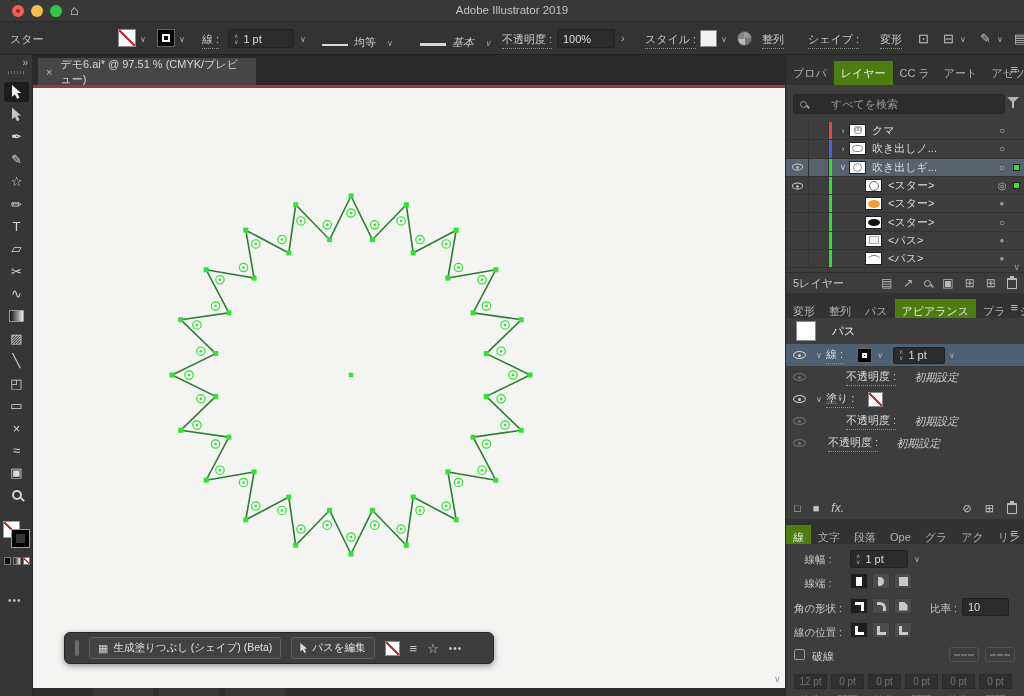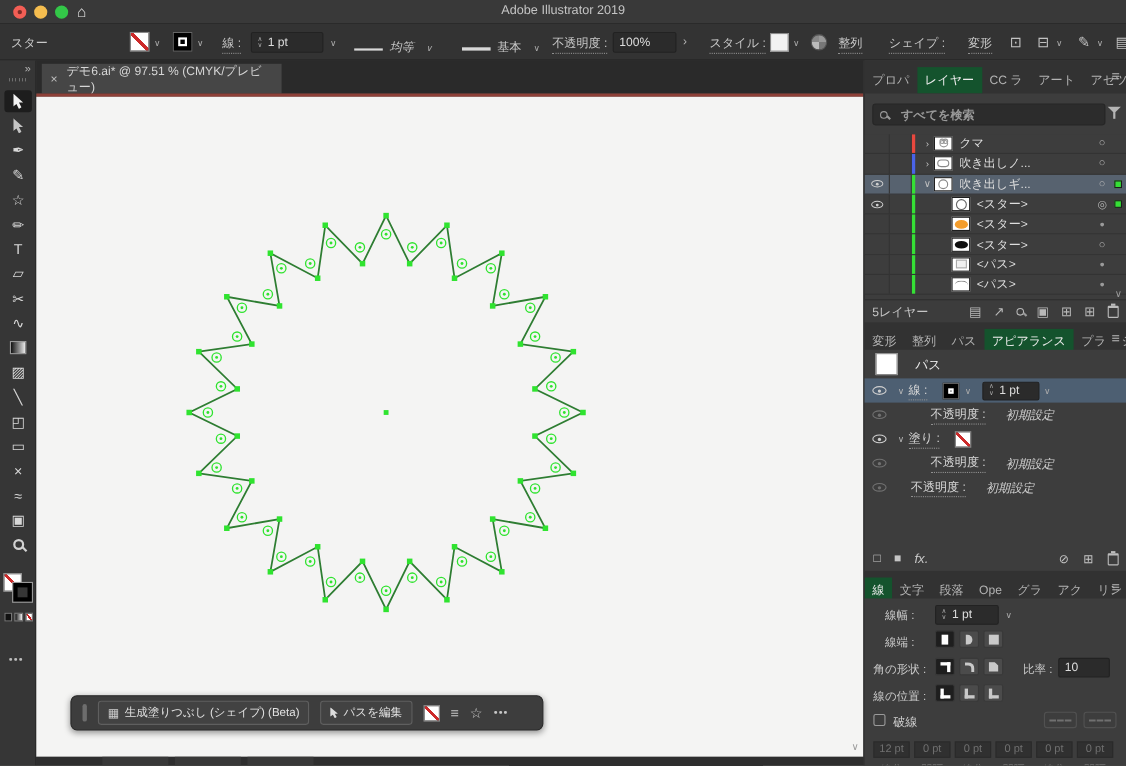--- a/index.html
+++ b/index.html
@@ -66,23 +66,23 @@
 .task-btn{height:22px;border:1px solid #5f5f5f;border-radius:3px;background:#424242;color:#e2e2e2;font-size:10.5px;display:flex;align-items:center;padding:0 8px;gap:5px;white-space:nowrap;}
 .task-icon{font-size:11px;color:#cfcfcf;}
 .mini-arrow{width:7px;height:10px;background:#dcdcdc;clip-path:polygon(0 0,0 84%,33% 68%,58% 100%,83% 89%,58% 58%,100% 58%);}
 #task-swatch{width:15px;height:15px;}
 .task-glyph{color:#c8c8c8;font-size:13px;}
 
 
 #rightpanel{position:absolute;left:785px;top:55px;width:239px;height:641px;background:#3d3d3d;border-left:1px solid #2a2a2a;}
 .ptab-strip{position:absolute;left:0;width:239px;height:30px;background:#323232;display:flex;align-items:flex-end;overflow:hidden;}
 .ptab{padding:0 7px;line-height:24px;height:24px;color:#b3b3b3;font-size:11px;white-space:nowrap;}
-.ptab.active{background:#14532d;color:#ececec;}
+.ptab.active{background:#4d7c0f;color:#ececec;}
 .pmenu{position:absolute;right:6px;top:8px;color:#b8b8b8;font-size:13px;}
-#search-box{position:absolute;left:7px;top:39px;width:212px;height:20px;background:#2c2c2c;border:1px solid #262626;border-radius:3px;display:flex;align-items:center;padding:0 6px;gap:12px;color:#9a9a9a;font-weight:bold;}
+#search-box{position:absolute;left:7px;top:39px;width:212px;height:20px;background:#2c2c2c;border:1px solid #262626;border-radius:3px;display:flex;align-items:center;padding:0 6px;gap:24px;color:#9a9a9a;}
 .icon-zoom-s{width:7px;height:7px;border:1.5px solid #9a9a9a;border-radius:50%;position:relative;flex:0 0 auto;}
 .icon-zoom-s::after{content:'';position:absolute;width:4px;height:1.5px;background:#9a9a9a;transform:rotate(45deg);right:-4px;bottom:-1px;}
 .funnel{position:absolute;right:5px;top:42px;width:12px;height:12px;}
 .funnel::before{content:'';position:absolute;left:0;top:0;border-left:6px solid transparent;border-right:6px solid transparent;border-top:6px solid #b5b5b5;}
 .funnel::after{content:'';position:absolute;left:5px;top:5px;width:2px;height:6px;background:#b5b5b5;}
 
 
 #layer-rows{position:absolute;left:0;top:67px;width:239px;height:149px;overflow:hidden;}
 .layer-row{display:flex;align-items:center;height:18.3px;border-bottom:1px solid #333;background:#3d3d3d;padding-right:3px;}
 .layer-row.selected{background:#57626f;}
@@ -176,25 +176,25 @@
     <span class="cb chev" style="left:179px;top:13px;">∨</span>
     <span class="cb u-dot" style="left:202px;">線 :</span>
     <div class="cb well" style="left:228px;top:7px;width:66px;">
       <span class="stepper">
           <span>∧</span>
           <span>∨</span>
         </span>
       <span>1 pt</span>
     </div>
     <span class="cb chev" style="left:300px;top:13px;">∨</span>
-    <div class="cb" style="left:322px;top:13px;font-style:italic;">
+    <div class="cb" style="left:322px;top:13px;">
       <span class="linepre"></span><span>均等</span>
       <span class="chev" style="margin-left:8px;">∨</span>
     </div>
-    <div class="cb" style="left:420px;top:13px;">
+    <div class="cb" style="left:420px;top:13px;font-style:italic;">
       <span class="linepre" style="height:3px;"></span><span>基本</span>
       <span class="chev" style="margin-left:8px;">∨</span>
     </div>
     <span class="cb u-dot" style="left:502px;">不透明度 :</span>
     <div class="cb well" style="left:557px;top:7px;width:58px;">
         <span>100%</span>
       </div>
     <span class="cb" style="left:621px;color:#b5b5b5;">›</span>
     <span class="cb u-dot" style="left:645px;">スタイル :</span>
     <div class="cb swatch-white" style="left:700px;top:8px;width:17px;height:17px;"></div>

